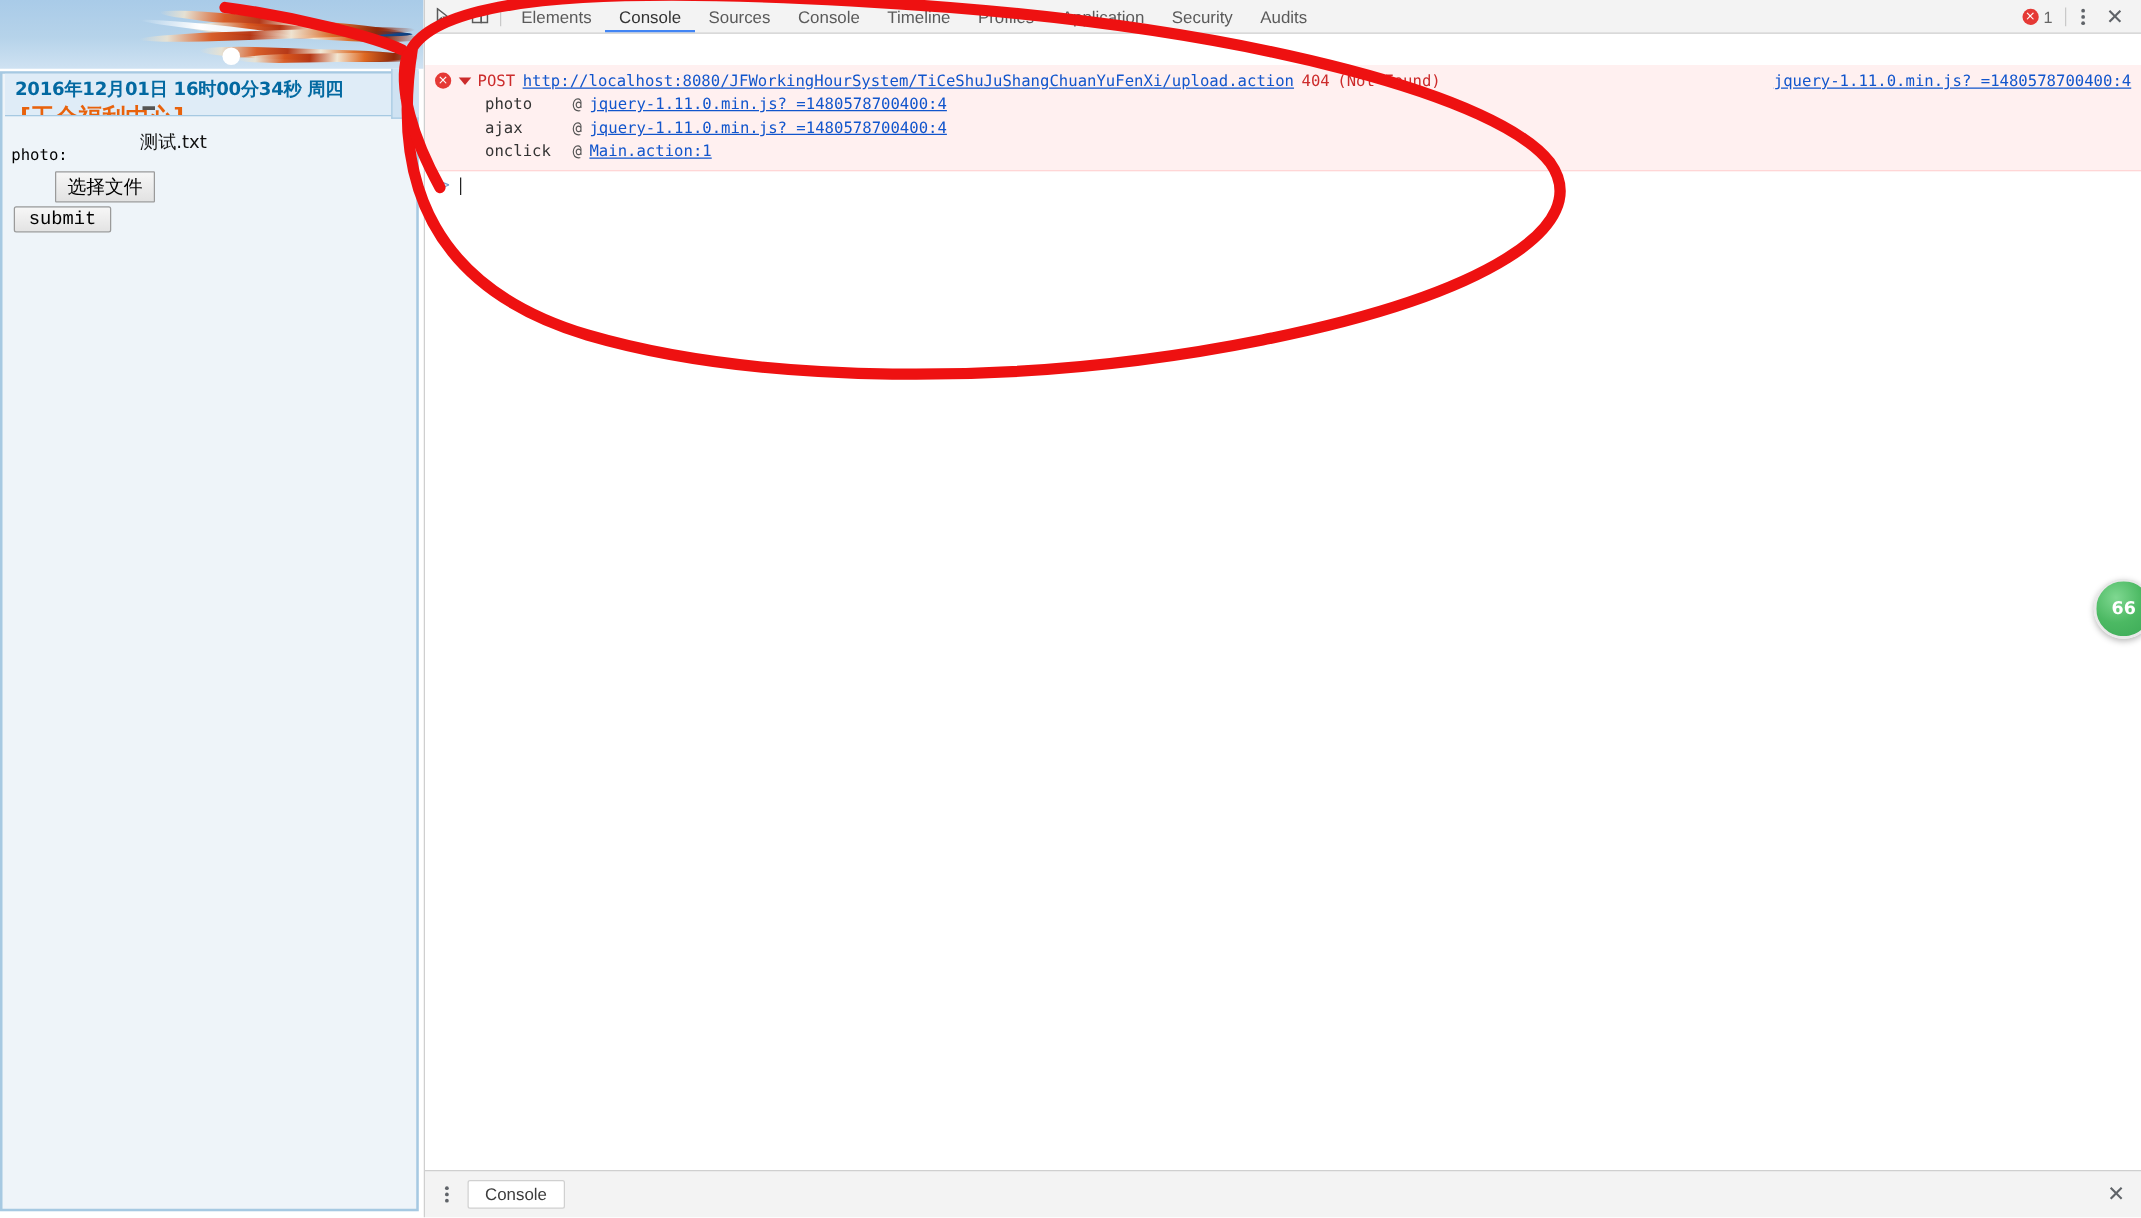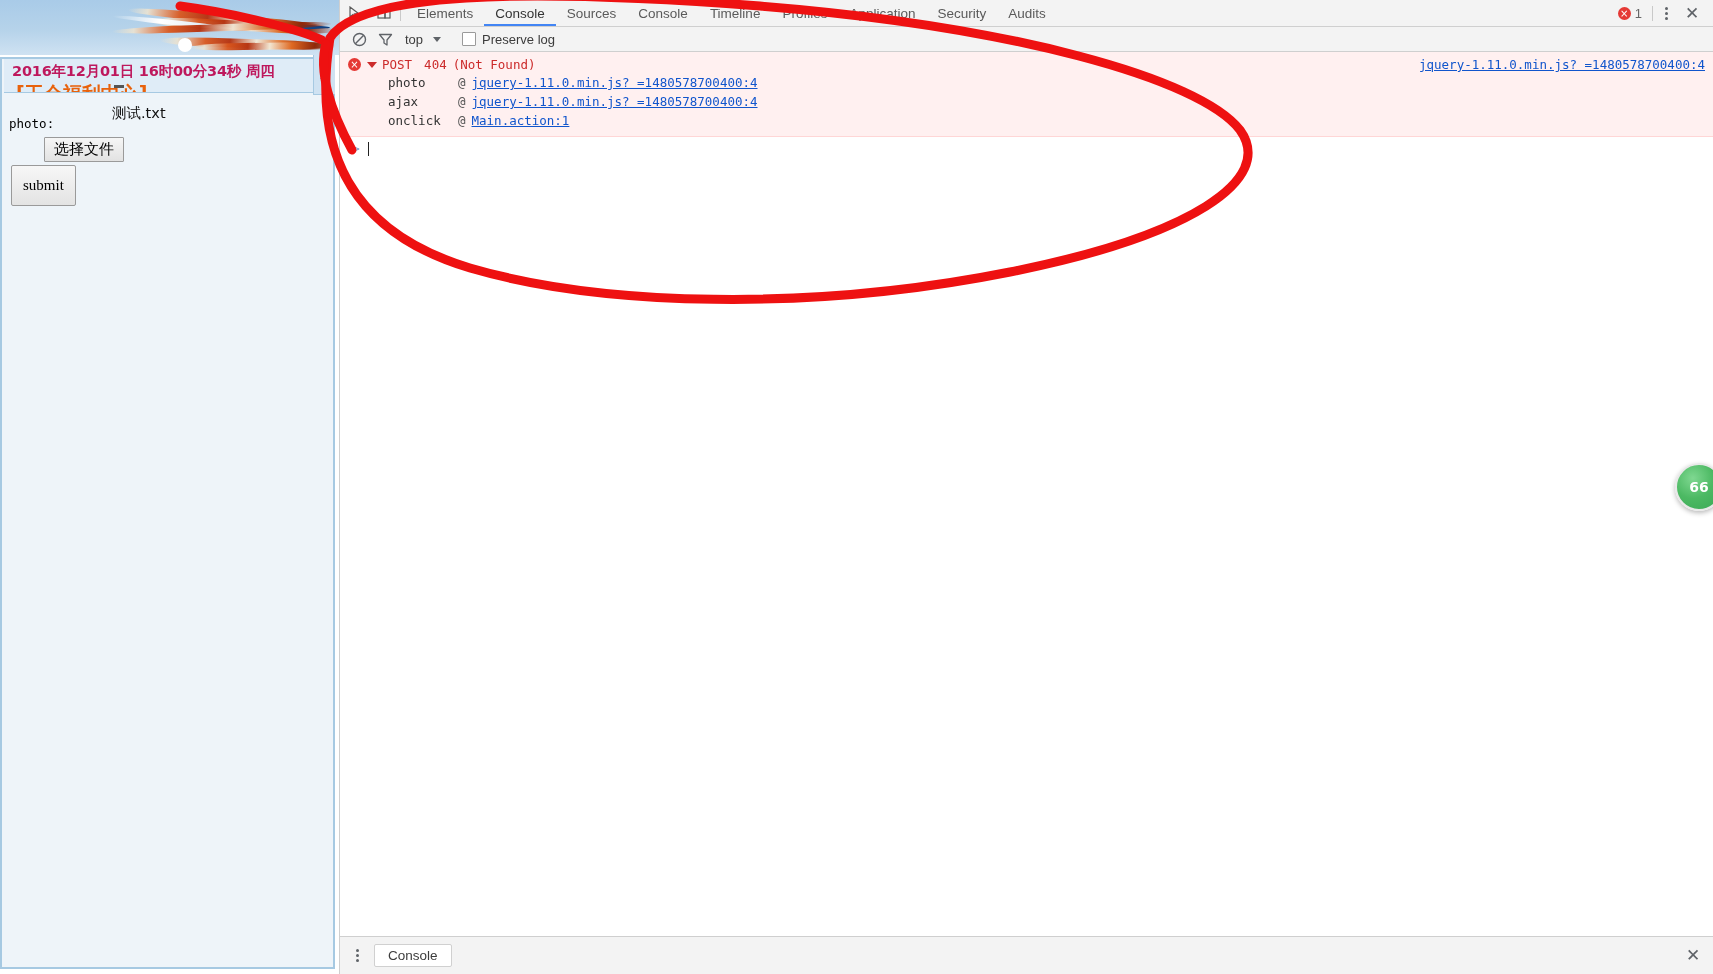--- a/index.html
+++ b/index.html
@@ -70,21 +70,21 @@
     position: absolute; left: 2px; top: 0px;
     width: 331px; height: 34px;
     background: #dfecf7;
     border-bottom: 1px solid #a6c9e2;
     box-sizing: border-box;
     overflow: hidden;
   }
   #clock-text {
     position: absolute; left: 8px; top: 3px;
     font-family: "DejaVu Sans", sans-serif;
-    font-size: 14.5px; font-weight: bold; color: #be185d;
+    font-size: 14.5px; font-weight: bold; color: #0369a1;
     white-space: nowrap; letter-spacing: -0.2px;
   }
   #site-link {
     position: absolute; left: 12px; top: 22px;
     font-family: "DejaVu Sans", sans-serif;
     font-size: 19px; font-weight: bold; color: #e8620c;
     white-space: nowrap;
     clip-path: inset(0 0 42% 0);
   }
   #site-link-caret {
@@ -123,24 +123,24 @@
     border-radius: 1px;
     margin-top: 36px;
   }
   #file-name {
     position: absolute; left: 108px; top: 9px;
     font-family: "DejaVu Sans", sans-serif;
     font-size: 14.5px; color: #111;
   }
   #submit-button {
     position: absolute; left: 7px; top: 70px;
-    padding: 11px 11px;
+    padding: 1px 11px;
     border: 1px solid #9a9a9a;
     background: linear-gradient(180deg,#f7f7f7,#e3e3e3);
-    font-family: Liberation Serif, serif;
+    font-family: Liberation Mono, monospace;
     font-size: 15px; color: #000;
     border-radius: 2px;
   }
 
   
   #devtools {
     position: absolute; left: 339px; top: 0;
     width: 1374px; height: 974px;
     background: #ffffff;
     border-left: 1px solid #cfcfcf;
@@ -390,51 +390,31 @@
         <div id="err-badge-sep"></div>
         <div class="kebab">
             <i></i>
             <i></i>
             <i></i>
           </div>
         <div class="xclose">✕</div>
       </div>
     </div>
 
-    <div id="dt-toolbar">
-      <div class="tb-icon">
-        <svg width="15" height="15" viewBox="0 0 15 15" aria-hidden="true">
-          <circle cx="7.5" cy="7.5" r="6" fill="none" stroke="#5f6368" stroke-width="1.4"></circle>
-          <line x1="3.3" y1="11.7" x2="11.7" y2="3.3" stroke="#5f6368" stroke-width="1.4"></line>
-        </svg>
-      </div>
-      <div class="tb-icon">
-        <svg width="15" height="15" viewBox="0 0 15 15" aria-hidden="true">
-          <path d="M1.5 2.5 L13.5 2.5 L9 8 L9 13 L6 11 L6 8 Z" fill="none" stroke="#5f6368" stroke-width="1.3" stroke-linejoin="round"></path>
-        </svg>
-      </div>
-      <div id="ctx-select">
-        <span>top</span>
-        <span class="caret-down"></span>
-      </div>
-      <label id="preserve-log">
-        <span class="chk"></span>
-        <span>Preserve log</span>
-      </label>
-    </div>
 
     <div id="console-view">
 
       <div id="err-group">
 
         <div class="err-line-1">
           <span class="err-ic"></span>
           <span class="tri"></span>
           <span class="c-red">POST</span>
           <span class="sp"></span>
+          <span class="c-link">http://localhost:8080/JFWorkingHourSystem/TiCeShuJuShangChuanYuFenXi/upload.action</span>
           <span class="sp"></span>
           <span class="c-red">404</span>
           <span class="sp"></span>
           <span class="c-red">(Not Found)</span>
         </div>
 
         <div id="right-origin">jquery-1.11.0.min.js? =1480578700400:4</div>
 
         <div class="stack-row">
           <span class="stack-fn">photo</span><span class="at">@</span><span class="c-link">jquery-1.11.0.min.js? =1480578700400:4</span>

